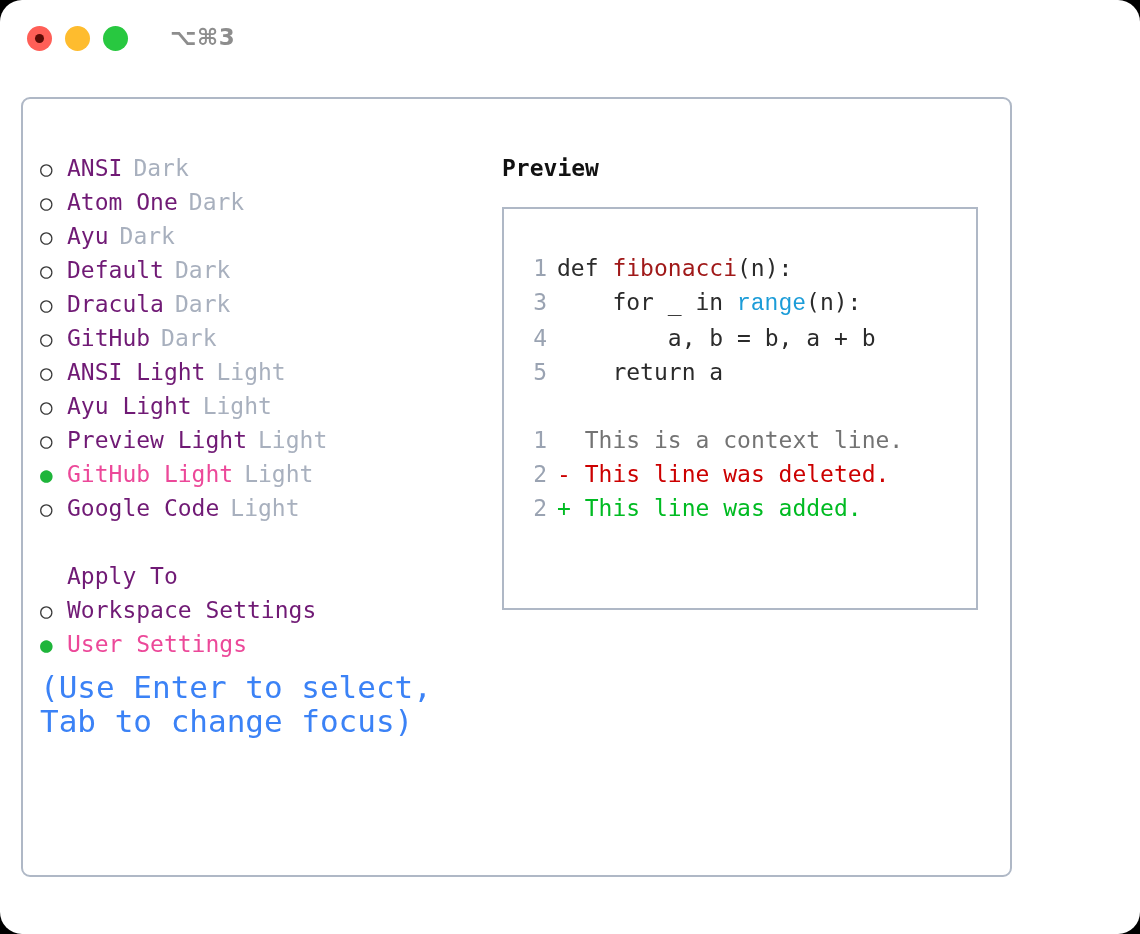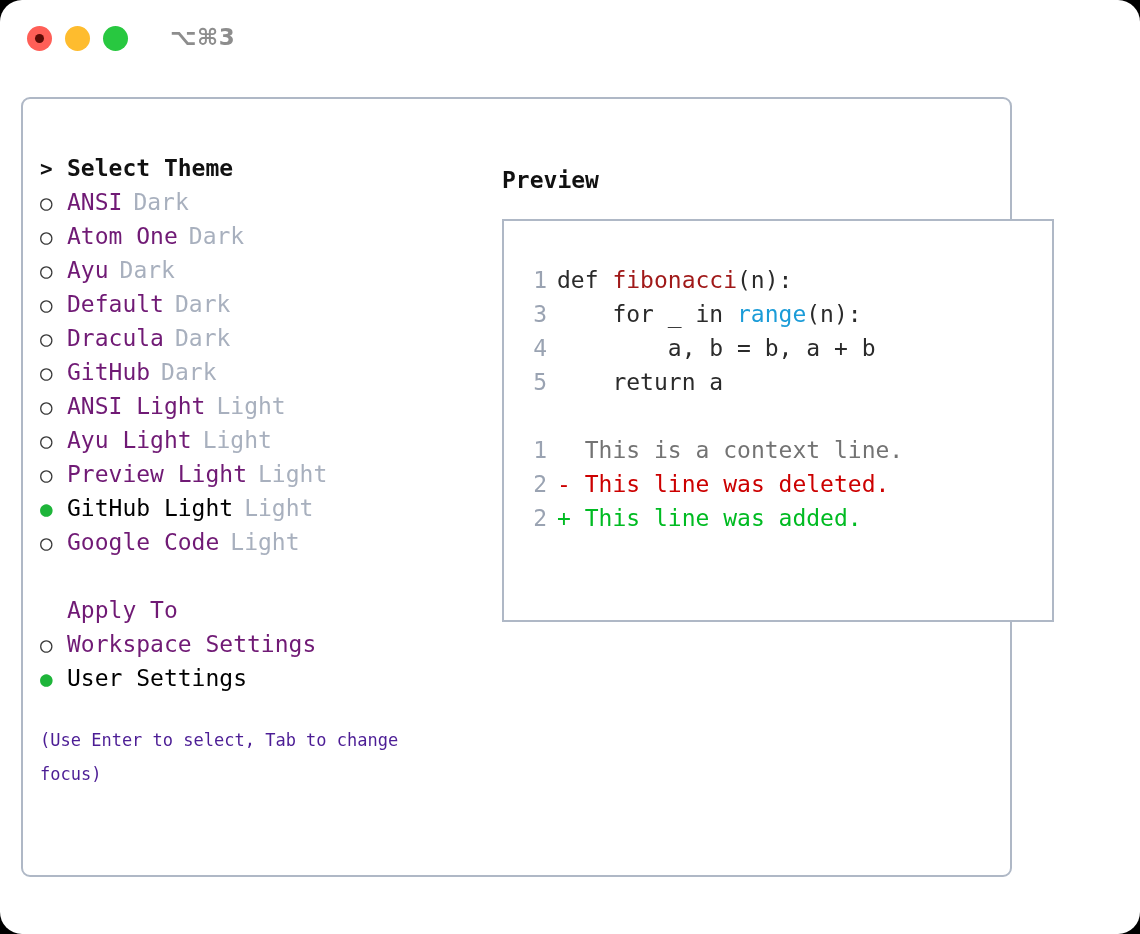--- a/index.html
+++ b/index.html
@@ -101,51 +101,51 @@
   .marker.sel   { color: #1eb53a; }
   .marker.caret {
     color: #111111;
     font-weight: bold;
   }
   .label        { color: #701a75; }
   .label.header {
     font-weight: bold;
     color: #111111;
   }
-  .label.selected { color: #000000; }
+  .label.selected { color: #ec4899; }
   .tag {
     color: #a8b0be;
     margin-left: 11px;
     text-align: right;
   }
   .spacer { height: 34px; }
 
   .hint {
-    margin-top: 28px;
-    font-size: 17px;
-    line-height: 34px;
-    color: #4c1d95;
+    margin-top: 9px;
+    font-size: 31px;
+    line-height: 34px;
+    color: #3b82f6;
     width: 410px;
   }
 
   
   .right-col {
     position: absolute;
-    left: 479px; top: 64px;
+    left: 479px; top: 52px;
     width: 490px;
   }
   .preview-title {
     font-size: 23px;
     font-weight: bold;
     color: #111111;
     line-height: 34px;
   }
   .code-box {
     margin-top: 22px;
-    width: 552px;
+    width: 476px;
     height: 403px;
     border: 2px solid #afb8c6;
     background: #ffffff;
     box-sizing: border-box;
     padding: 42px 0 0 17px;
   }
   .code-line {
     font-size: 23px;
     line-height: 34px;
     white-space: pre;
@@ -153,21 +153,21 @@
   }
   .lineno {
     display: inline-block;
     width: 26px;
     text-align: right;
     color: #9aa3b2;
     margin-right: 10px;
   }
   .tok-fn     { color: #a01919; }
   .tok-num    { color: #0e8a7d; }
-  .tok-call   { color: #1b9cd8; }
+  .tok-call   { color: #1b9cd8; font-family: Liberation Mono, monospace; }
   .code-gap   { height: 34px; }
   .diff-ctx   { color: #737373; }
   .diff-del   { color: #cc0000; }
   .diff-add   { color: #00bb22; }
 </style>
 </head>
 <body>
 
 <div class="window">
 
@@ -177,23 +177,20 @@
       <div class="dot amber"></div>
       <div class="dot green"></div>
     </div>
     <div class="shortcut">⌥⌘3</div>
   </div>
 
   <div class="panel">
 
     <div class="left-col">
 
-      <div class="row">
-        <span class="marker caret">&gt;</span><span class="label header">Select Theme</span>
-      </div>
 
       <div class="row">
         <span class="marker unsel">○</span><span class="label">ANSI</span><span class="tag">Dark</span>
       </div>
       <div class="row">
         <span class="marker unsel">○</span><span class="label">Atom One</span><span class="tag">Dark</span>
       </div>
       <div class="row">
         <span class="marker unsel">○</span><span class="label">Ayu</span><span class="tag">Dark</span>
       </div>

